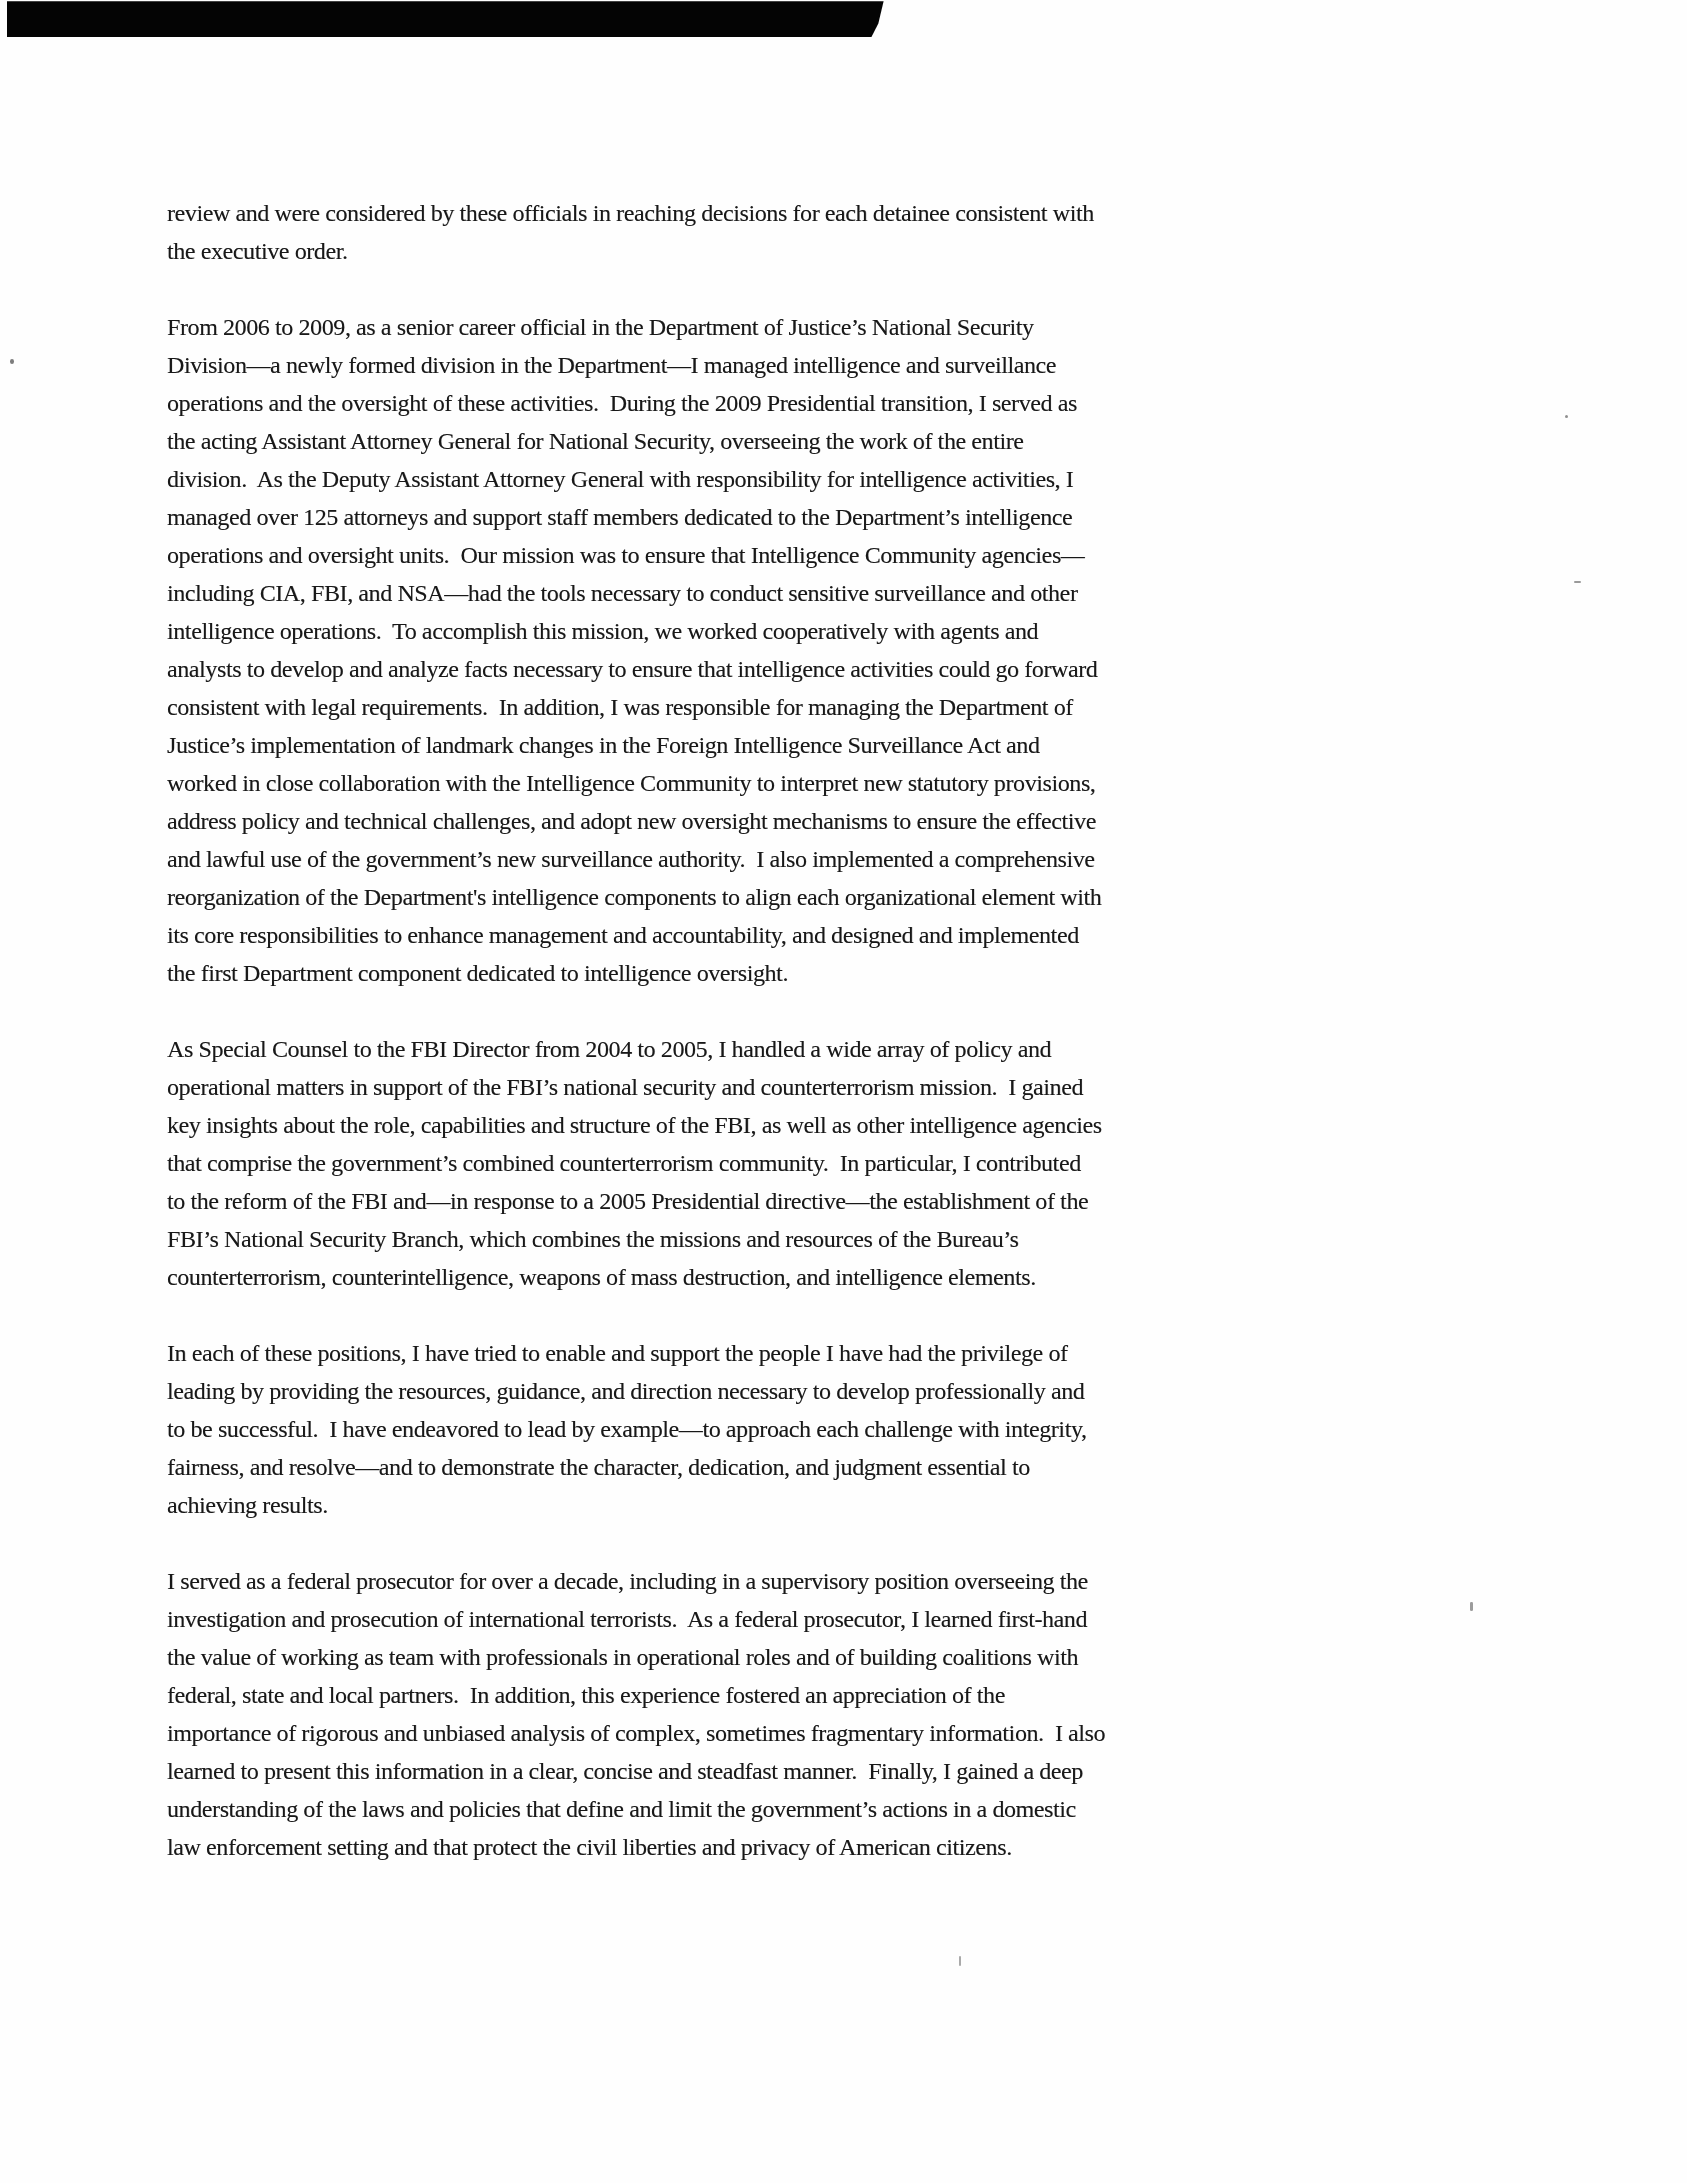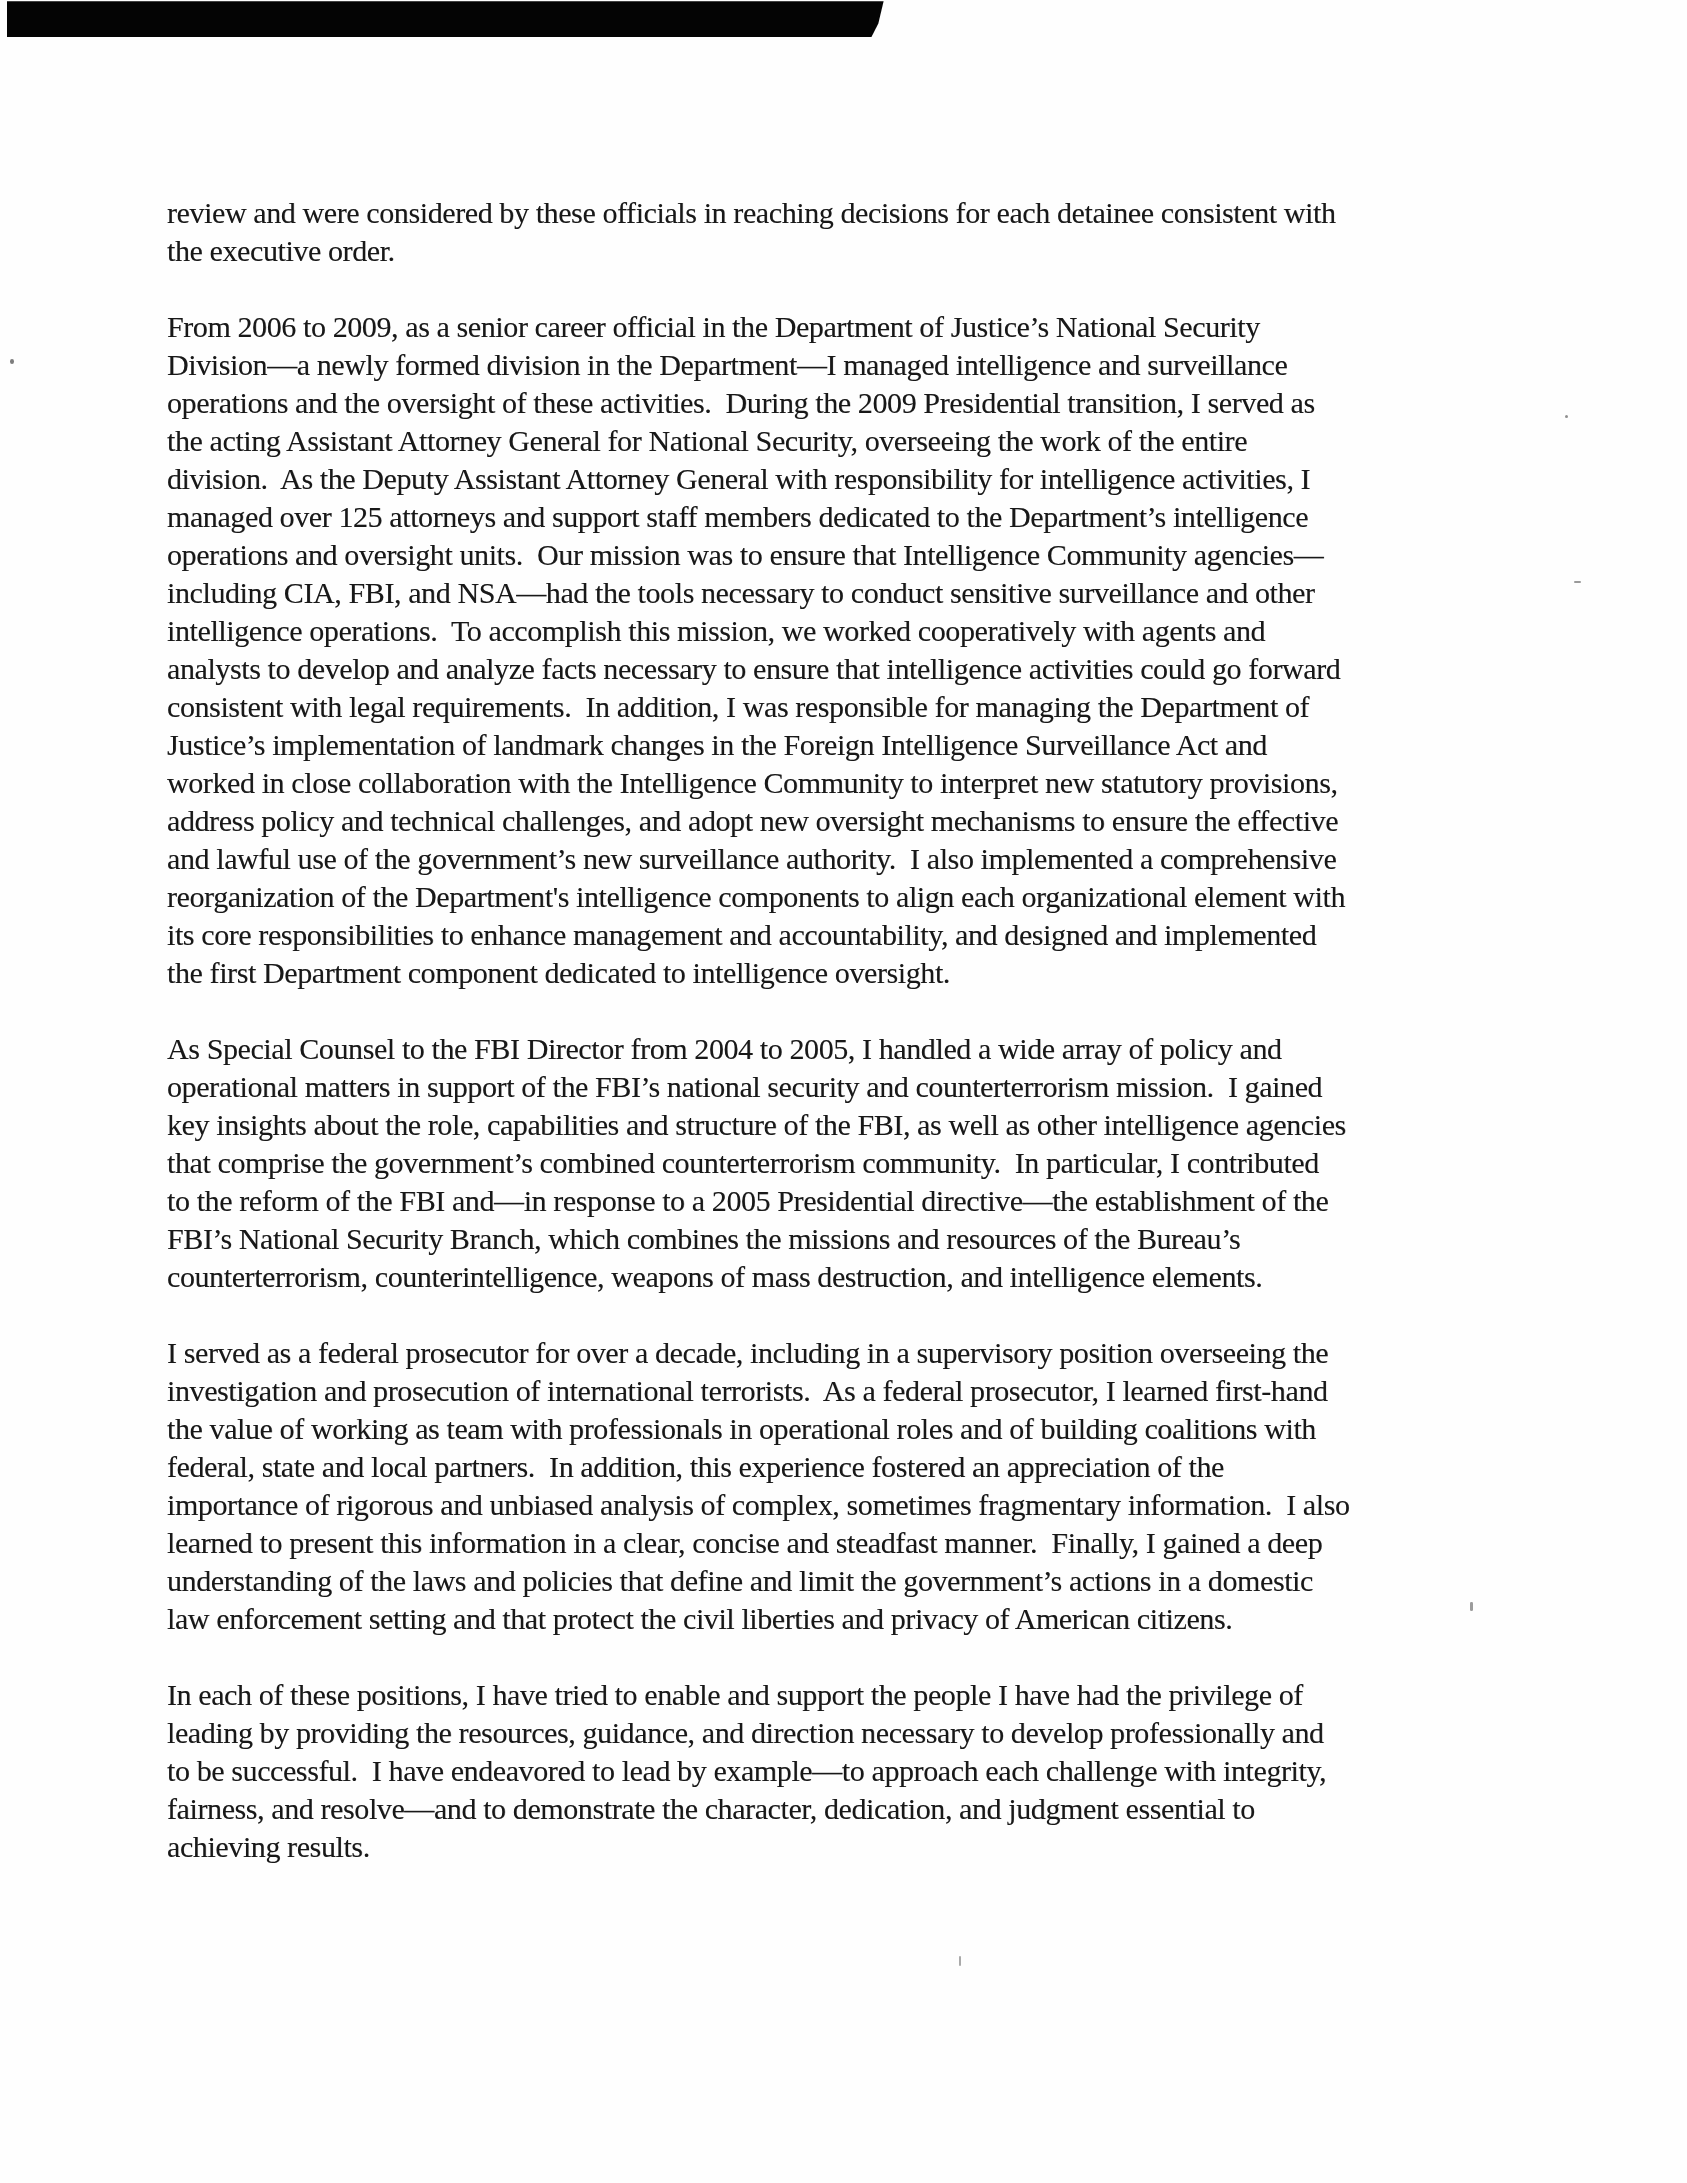--- a/index.html
+++ b/index.html
@@ -27,21 +27,21 @@
     width: 877px;
     height: 36px;
     background: #040404;
     clip-path: polygon(0 0, 100% 0, 99.4% 62%, 98.6% 100%, 0 100%);
   }
   .text-block {
     position: absolute;
     left: 167px;
     top: 194px;
     width: 1520px;
-    font-size: 30px;
+    font-size: 24px;
     line-height: 38px;
     color: #181818;
     letter-spacing: -0.4px;
     text-shadow: 0.3px 0.3px 0.5px rgba(25,25,25,0.38);
   }
   .para {
     margin: 0 0 38px 0;
     white-space: pre-wrap;
   }
   .speck {
@@ -83,33 +83,33 @@
 reorganization of the Department's intelligence components to align each organizational element with
 its core responsibilities to enhance management and accountability, and designed and implemented
 the first Department component dedicated to intelligence oversight.</p>
     <p class="para">As Special Counsel to the FBI Director from 2004 to 2005, I handled a wide array of policy and
 operational matters in support of the FBI’s national security and counterterrorism mission.  I gained
 key insights about the role, capabilities and structure of the FBI, as well as other intelligence agencies
 that comprise the government’s combined counterterrorism community.  In particular, I contributed
 to the reform of the FBI and—in response to a 2005 Presidential directive—the establishment of the
 FBI’s National Security Branch, which combines the missions and resources of the Bureau’s
 counterterrorism, counterintelligence, weapons of mass destruction, and intelligence elements.</p>
+    <p class="para">In each of these positions, I have tried to enable and support the people I have had the privilege of
+leading by providing the resources, guidance, and direction necessary to develop professionally and
+to be successful.  I have endeavored to lead by example—to approach each challenge with integrity,
+fairness, and resolve—and to demonstrate the character, dedication, and judgment essential to
+achieving results.</p>
     <p class="para">I served as a federal prosecutor for over a decade, including in a supervisory position overseeing the
 investigation and prosecution of international terrorists.  As a federal prosecutor, I learned first-hand
 the value of working as team with professionals in operational roles and of building coalitions with
 federal, state and local partners.  In addition, this experience fostered an appreciation of the
 importance of rigorous and unbiased analysis of complex, sometimes fragmentary information.  I also
 learned to present this information in a clear, concise and steadfast manner.  Finally, I gained a deep
 understanding of the laws and policies that define and limit the government’s actions in a domestic
 law enforcement setting and that protect the civil liberties and privacy of American citizens.</p>
-    <p class="para">In each of these positions, I have tried to enable and support the people I have had the privilege of
-leading by providing the resources, guidance, and direction necessary to develop professionally and
-to be successful.  I have endeavored to lead by example—to approach each challenge with integrity,
-fairness, and resolve—and to demonstrate the character, dedication, and judgment essential to
-achieving results.</p>
   </main>
 
   <span class="speck dot-left"></span>
   <span class="speck dot-right"></span>
   <span class="speck dash-right"></span>
   <span class="speck tick-right"></span>
   <span class="speck tick-bottom"></span>
 
 </div>
 

